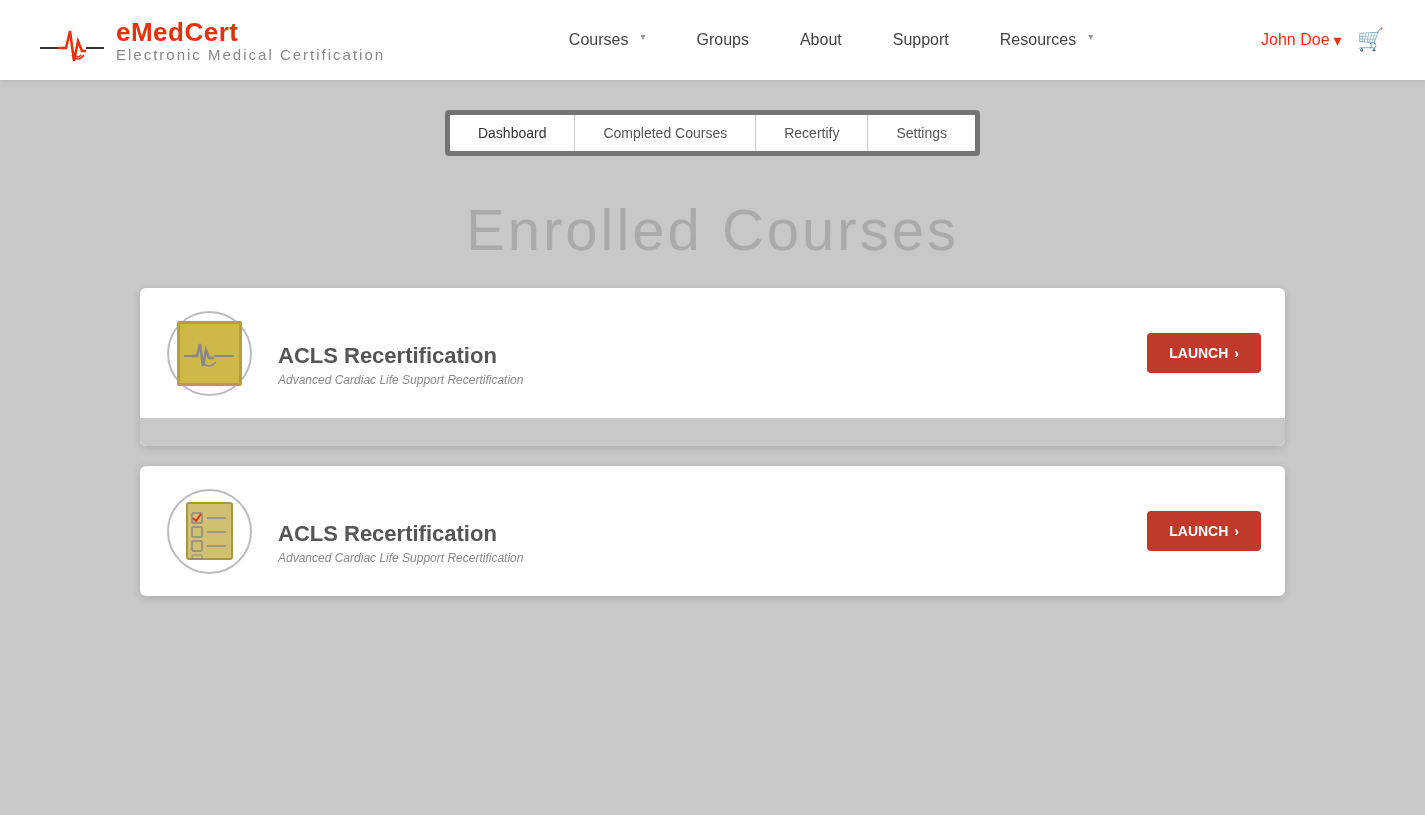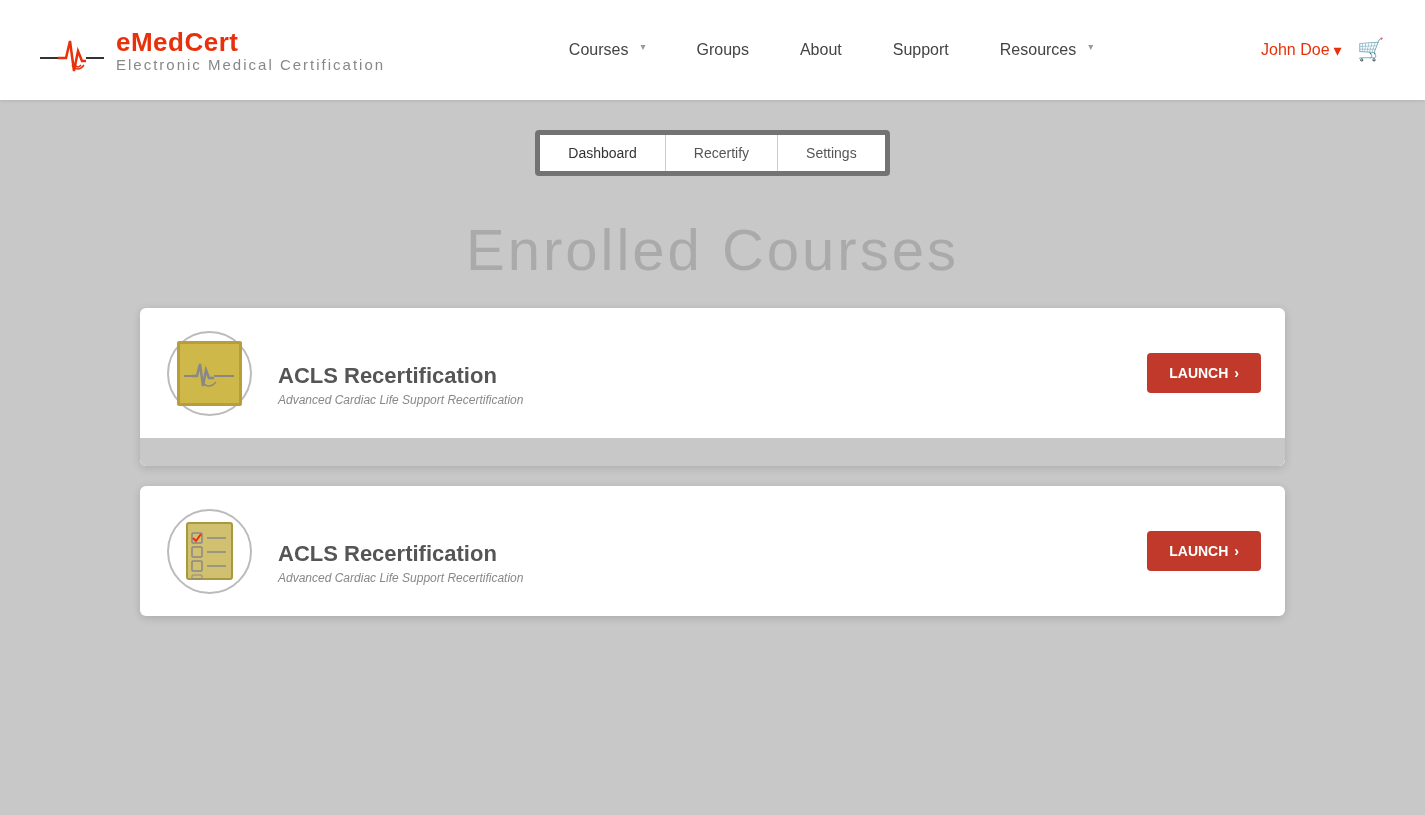--- a/index.html
+++ b/index.html
@@ -10,21 +10,21 @@
       width: 1425px;
     }
 
     
     .navbar {
       background: #fff;
       display: flex;
       align-items: center;
       justify-content: space-between;
       padding: 0 40px;
-      height: 100px;
+      height: 80px;
       box-shadow: 0 1px 3px rgba(0,0,0,0.1);
     }
     .logo-text-emedcert {
       font-size: 26px;
       font-weight: bold;
       color: #e8300a;
       letter-spacing: 0.5px;
     }
     .logo-subtext {
       font-size: 15px;
@@ -266,20 +266,23 @@
       <span>▾</span>
     </span>
     <span class="cart-icon">🛒</span>
   </div>
 </nav>
 
 <div class="tab-bar">
   <div class="tab-group">
     <div class="tab-item active">
       <span>Dashboard</span>
+    </div>
+    <div class="tab-item">
+      <span>Completed Courses</span>
     </div>
     <div class="tab-item">
       <span>Recertify</span>
     </div>
     <div class="tab-item">
       <span>Settings</span>
     </div>
   </div>
 </div>
 

